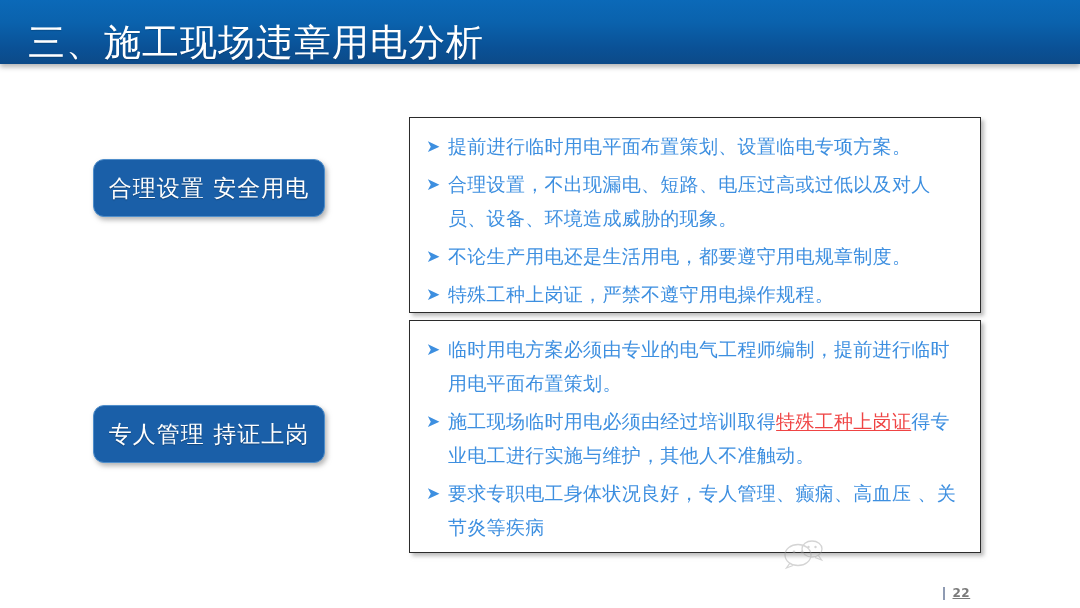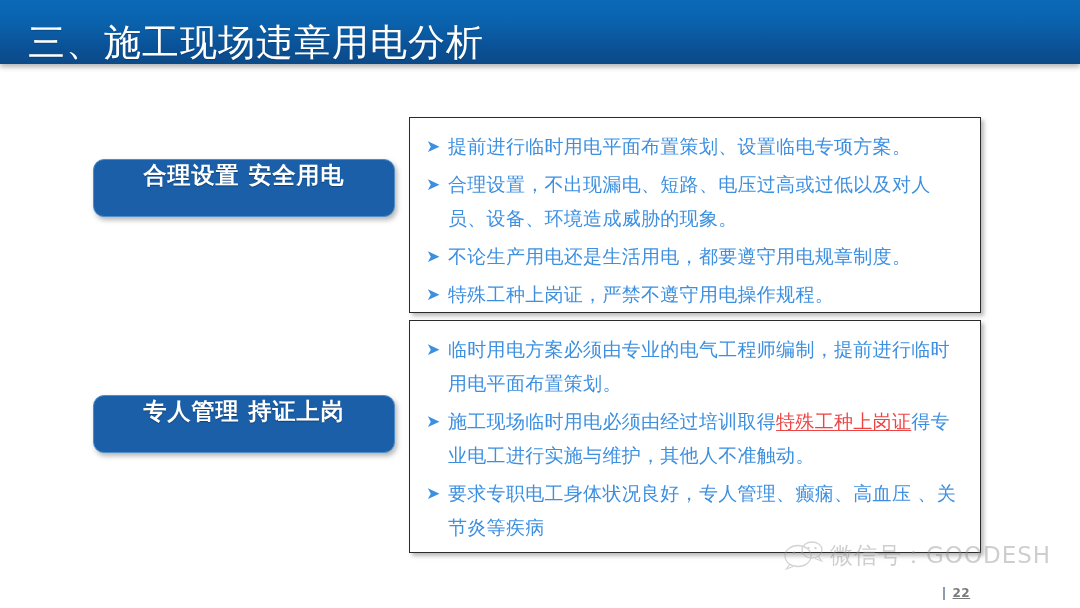--- a/index.html
+++ b/index.html
@@ -38,42 +38,41 @@
     letter-spacing: 1px;
     white-space: normal;
     word-break: break-all;
     z-index: 3;
     text-shadow: 0 1px 1px rgba(0,0,0,0.18);
   }
 
   
   .pill {
     position: absolute;
-    width: 302px;
+    width: 232px;
     height: 58px;
     border-radius: 11px;
     background: #1a5fa8;
     border: 1px solid #4f8ecb;
     box-shadow: 2px 3px 5px rgba(120,120,120,0.55);
     display: flex;
-    align-items: flex-start;
+    align-items: center;
     justify-content: center;
     box-sizing: border-box;
-    font-weight: bold;
   }
   .pill-label {
     font-family: "DejaVu Serif", "Liberation Serif", serif;
     font-size: 23px;
     color: #ffffff;
     letter-spacing: 1px;
     text-shadow: 0 1px 1px rgba(0,0,0,0.3);
     white-space: nowrap;
   }
   #pill-1 { left: 93px; top: 159px; }
-  #pill-2 { left: 93px; top: 395px; }
+  #pill-2 { left: 93px; top: 405px; }
 
   
   .content-box {
     position: absolute;
     box-sizing: border-box;
     background: #ffffff;
     border: 1.6px solid #2b2b2b;
     box-shadow: 3px 3px 4px rgba(150,150,150,0.65);
   }
   #box-1 { left: 409px; top: 117px; width: 572px; height: 196px; }
@@ -220,19 +219,18 @@
   <svg class="wechat-icon" viewBox="0 0 44 30">
     <ellipse cx="16" cy="15" rx="13" ry="10.5" fill="none" stroke="#9a9a9a" stroke-width="1.3"></ellipse>
     <path d="M8 23 L4.5 28 L11 25.5" fill="none" stroke="#9a9a9a" stroke-width="1.3"></path>
     <circle cx="12" cy="12" r="1.4" fill="#9a9a9a"></circle>
     <circle cx="20" cy="12" r="1.4" fill="#9a9a9a"></circle>
     <ellipse cx="30" cy="9" rx="10" ry="8" fill="none" stroke="#9a9a9a" stroke-width="1.3"></ellipse>
     <path d="M36 15 L39.5 20 L33 17.5" fill="none" stroke="#9a9a9a" stroke-width="1.3"></path>
     <circle cx="26.5" cy="7" r="1.2" fill="#9a9a9a"></circle>
     <circle cx="33.5" cy="7" r="1.2" fill="#9a9a9a"></circle>
   </svg>
-  <span class="watermark-text">微信号：GOODESH</span>
 </div>
 
 <div class="page-num">
   <span class="page-num-divider"></span>
   <span class="page-num-text">22</span>
 </div>
 
 </body></html>

